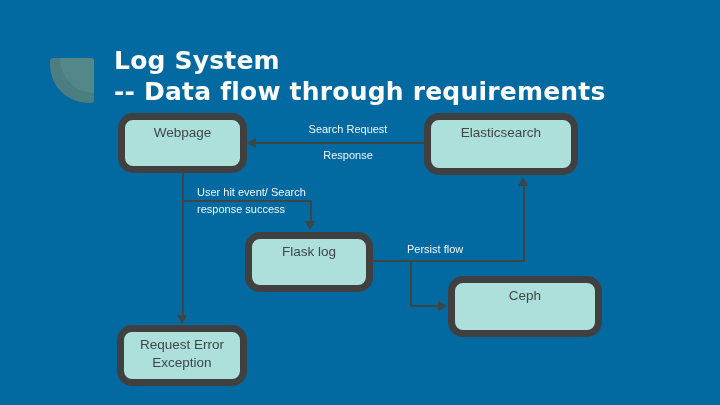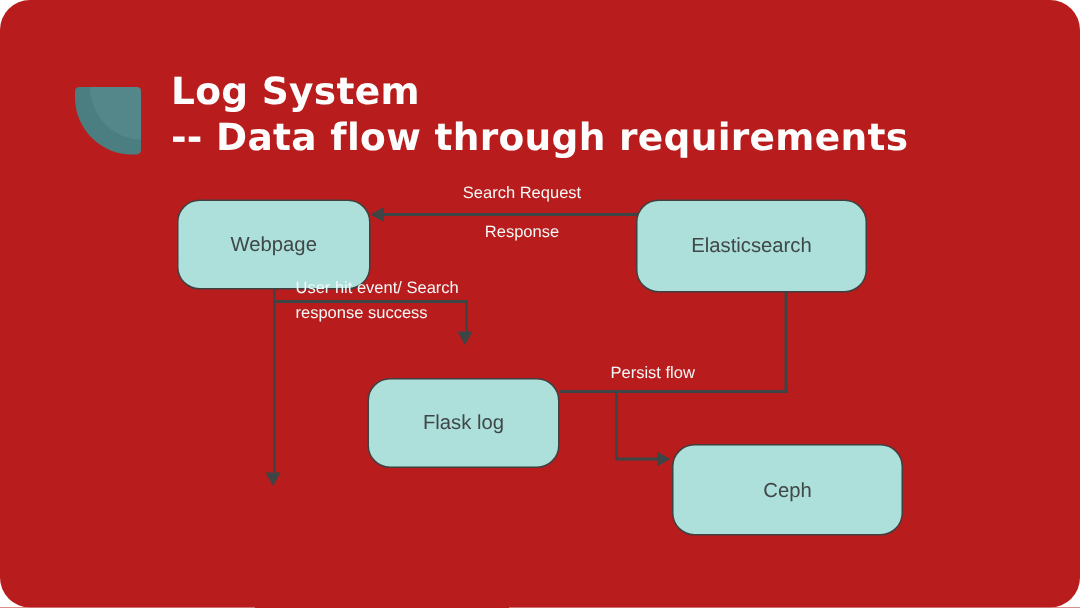--- a/index.html
+++ b/index.html
@@ -1,42 +1,42 @@
 <!DOCTYPE html>
 <html><head>
 <meta charset="utf-8">
 <style>
   html,body{margin:0;padding:0;}
   body{width:720px;height:405px;font-family:"Liberation Sans",sans-serif;}
   #slide{
     position:relative;width:720px;height:405px;
-    background:#b91c1c;overflow:hidden;border-radius:20px;
+    background:#0369a1;overflow:hidden;
   }
   
   .decor{
     position:absolute;left:50px;top:58px;width:44px;height:45px;
     background:#4a7e80;border-radius:3px 3px 3px 38px;
   }
   .decor-arc{
     position:absolute;right:0;top:0;width:34px;height:35px;
     background:#548789;border-radius:0 3px 0 100%;
   }
   
   .title-block{
     position:absolute;left:114px;top:45px;
     color:#fdfdfd;font-family:"DejaVu Sans","Liberation Sans",sans-serif;
     font-weight:bold;font-size:25px;line-height:31px;letter-spacing:0.2px;
     white-space:nowrap;
   }
   
   .node{
-    position:absolute;background:#addfdb;border:1px solid #404040;
-    border-radius:15px;display:flex;align-items:center;justify-content:center;
+    position:absolute;background:#addfdb;border:7px solid #404040;
+    border-radius:15px;display:flex;justify-content:center;
     color:#3f4747;font-size:13.5px;text-align:center;line-height:18px;
-    box-sizing:border-box;padding:4px 10px;margin-top:20px;
+    box-sizing:border-box;padding:4px 10px;
   }
   .node-webpage{left:118px;top:113px;width:129px;height:60px;}
   .node-elasticsearch{left:424px;top:113px;width:154px;height:62px;}
   .node-flask{left:245px;top:232px;width:128px;height:60px;}
   .node-ceph{left:448px;top:276px;width:154px;height:61px;}
   .node-request-error{left:117px;top:325px;width:130px;height:61px;}
   
   .line{position:absolute;background:#3d4545;}
   .l-reqres{left:254px;top:142px;width:188px;height:2px;}
   .l-web-down{left:182px;top:173px;width:2px;height:142px;}
@@ -101,20 +101,23 @@
   </div>
   <div class="node node-elasticsearch">
     <span>Elasticsearch</span>
   </div>
   <div class="node node-flask">
     <span>Flask log</span>
   </div>
   <div class="node node-ceph">
     <span>Ceph</span>
   </div>
+  <div class="node node-request-error">
+    <span>Request Error Exception</span>
+  </div>
 
   <div class="elabel lbl-search-request">Search Request</div>
   <div class="elabel lbl-response">Response</div>
 
   <div class="elabel lbl-user-hit">
     <span>User hit event/ Search</span>
     <span>response success</span>
   </div>
 
 

